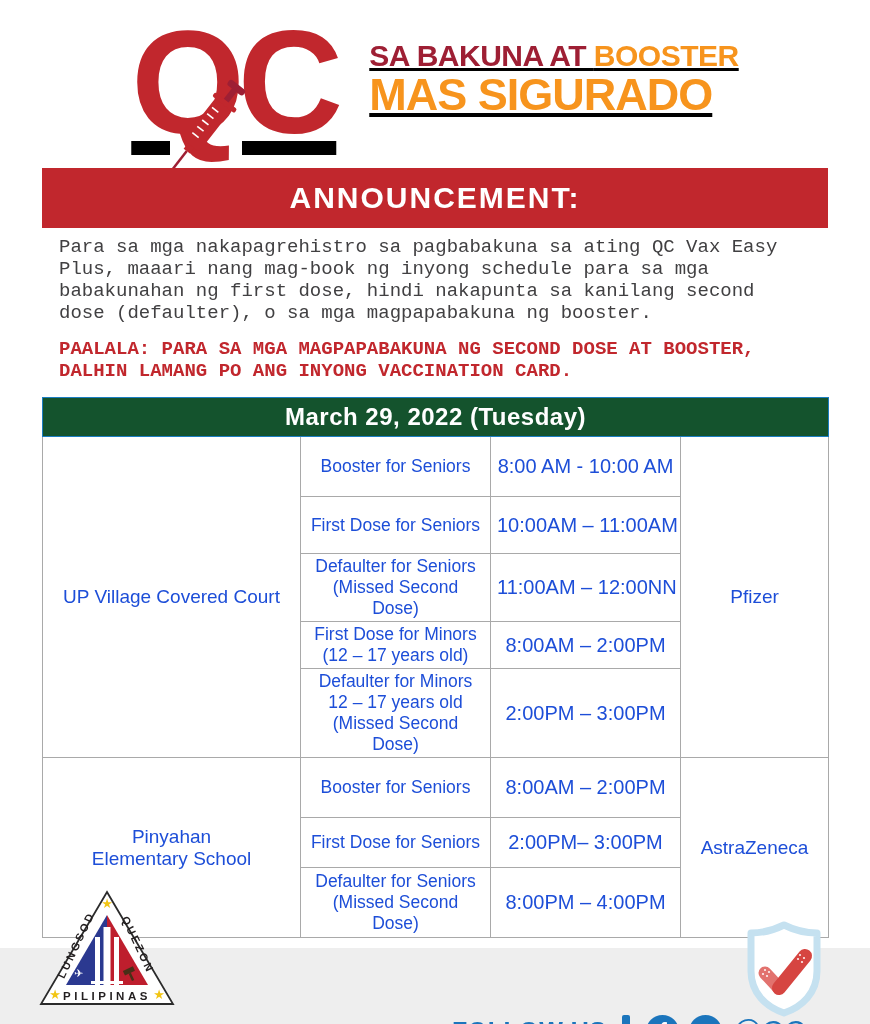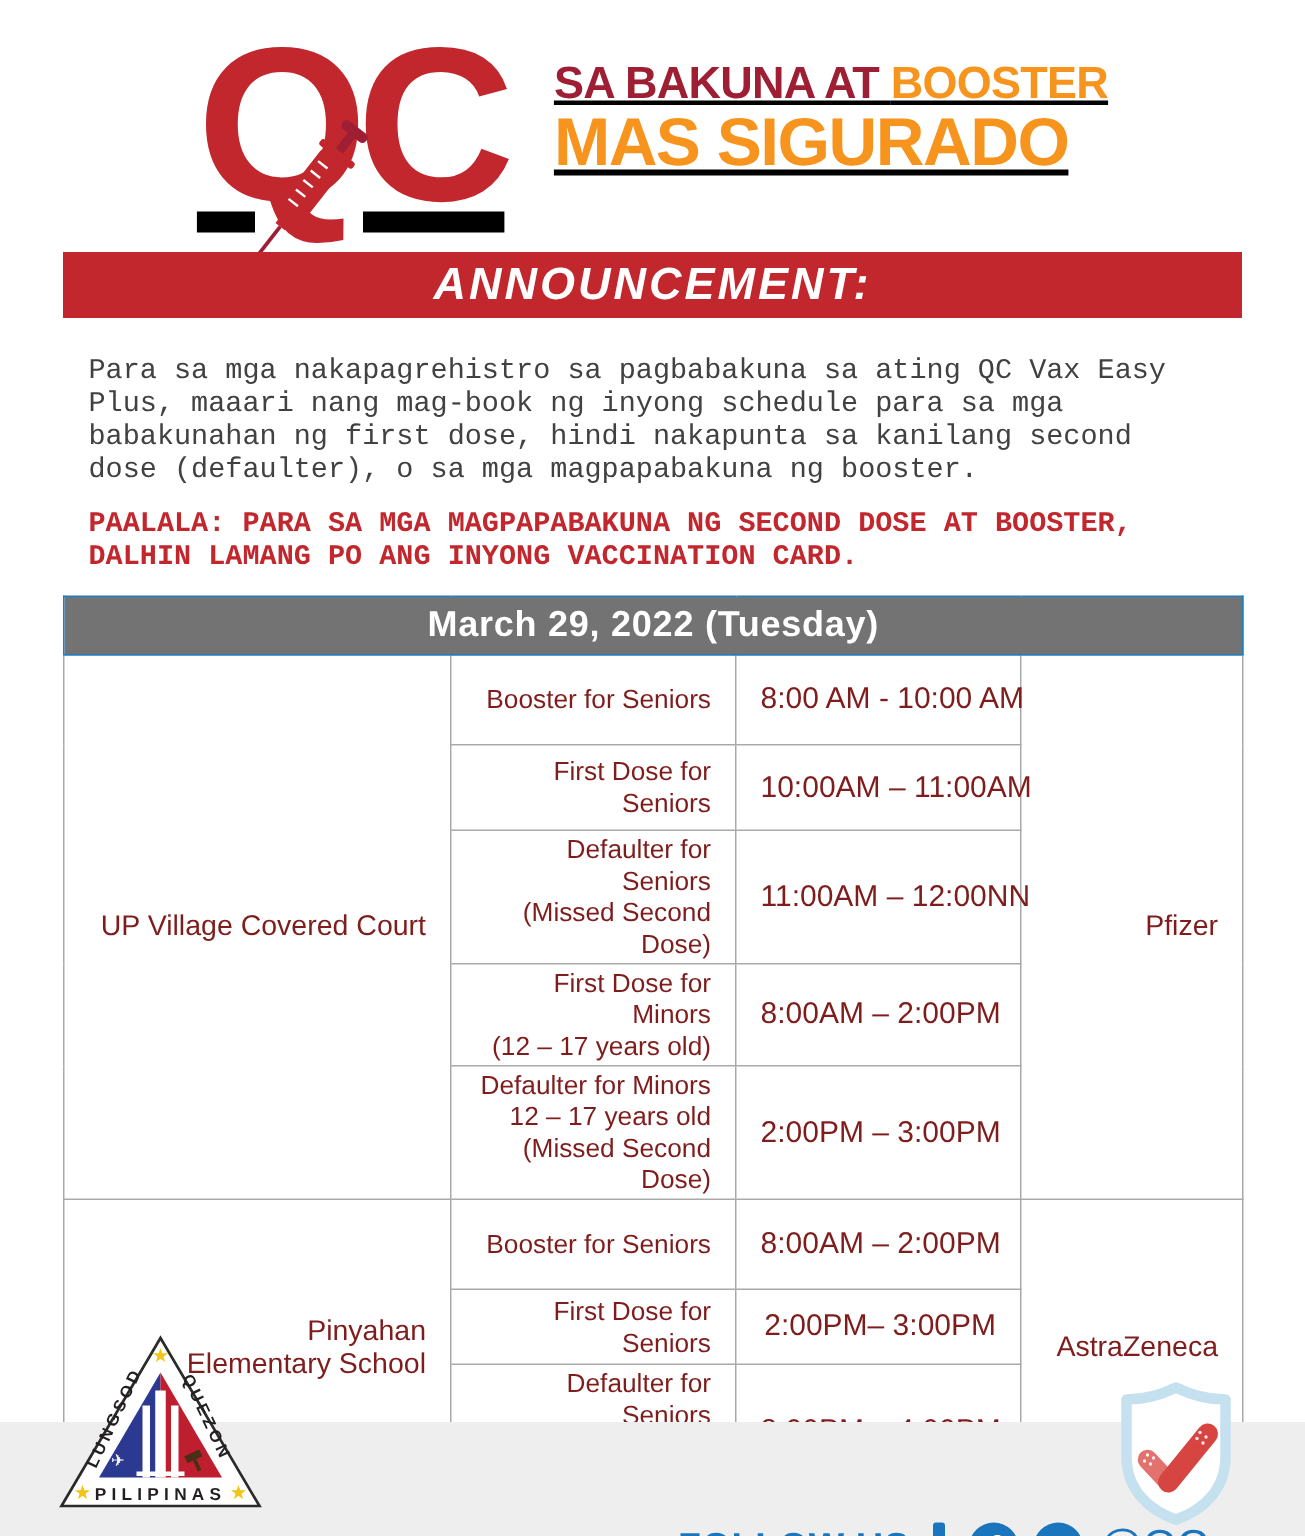--- a/index.html
+++ b/index.html
@@ -14,38 +14,38 @@
   .tagline { padding-top:14px; }
   .tl1 { font-size:38px; font-weight:700; letter-spacing:-1px; line-height:39px; white-space:nowrap; }
   .tl2 { font-size:30px; font-weight:700; letter-spacing:-0.5px; line-height:32px; white-space:nowrap;text-align:right; }
   .tl3 { font-size:45px; font-weight:700; letter-spacing:-1px; line-height:45px; color:#f7941d; white-space:nowrap; }
   .c-red    { color:#c1272d; }
   .c-gray   { color:#58595b; }
   .c-dkred  { color:#9e1f34; }
   .c-orange { color:#f7941d; }
 
   
-  .banner { position:absolute; top:168px; left:42px; width:786px; height:44px; background:#c1272d;
-            display:flex; align-items:center; justify-content:center;font-style:italic; }
+  .banner { position:absolute; top:168px; left:42px; width:786px; height:60px; background:#c1272d;
+            display:flex; align-items:center; justify-content:center; }
   .banner span { color:#ffffff; font-weight:700; font-size:30px; letter-spacing:2px; }
 
   
   .content { position:absolute; top:222px; left:45px; width:778px; color:#414042; }
   .content p { margin:14px; font-size:19px; line-height:22px;font-family:Liberation Mono, monospace; }
   .p1 { margin-bottom:7px !important; }
   .reminder { color:#c1272d; font-weight:700; white-space:pre-line; margin-bottom:7px !important; }
   .p2 { margin-bottom:5px !important; }
   .intro { font-size:18px !important; }
 
   
   .sched { position:absolute; top:397px; left:42px; width:786px; border-collapse:collapse; table-layout:fixed;
            background:#ffffff; }
-  .sched th { background:#737373; color:#ffffff; font-size:24px; font-weight:700; height:36px;
+  .sched th { background:#14532d; color:#ffffff; font-size:24px; font-weight:700; height:36px;
               border:1px solid #1b7ec2; letter-spacing:0.5px; }
-  .sched td { border:1px solid #a9a9a9; color:#7f1d1d; text-align:right; vertical-align:middle; padding:2px 16px; }
+  .sched td { border:1px solid #a9a9a9; color:#1d4ed8; text-align:center; vertical-align:middle; padding:2px 6px; }
   .site { font-size:19px; white-space:pre-line; }
   .vax  { font-size:19px; }
   .typ  { font-size:17.5px; white-space:pre-line; line-height:21px; }
   .tim  { font-size:20px; white-space:nowrap; }
   tr.h60 { height:60px; } tr.h57 { height:57px; } tr.h46 { height:46px;margin-left:38px; }
   tr.h50 { height:50px; } tr.h70 { height:70px; }
 
   
   .gray-band { position:absolute; left:0; top:948px; width:870px; height:76px; background:#eeeeee; }
   .seal { position:absolute; left:38px; top:889px; }

